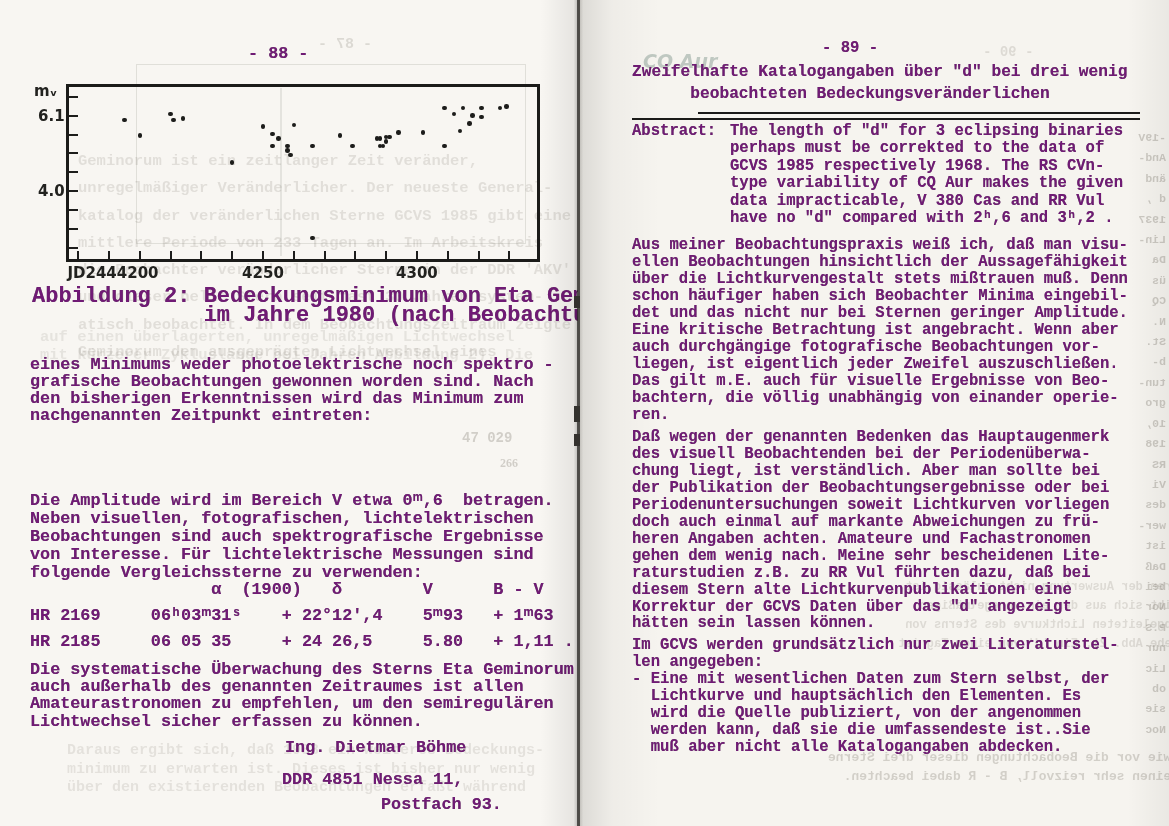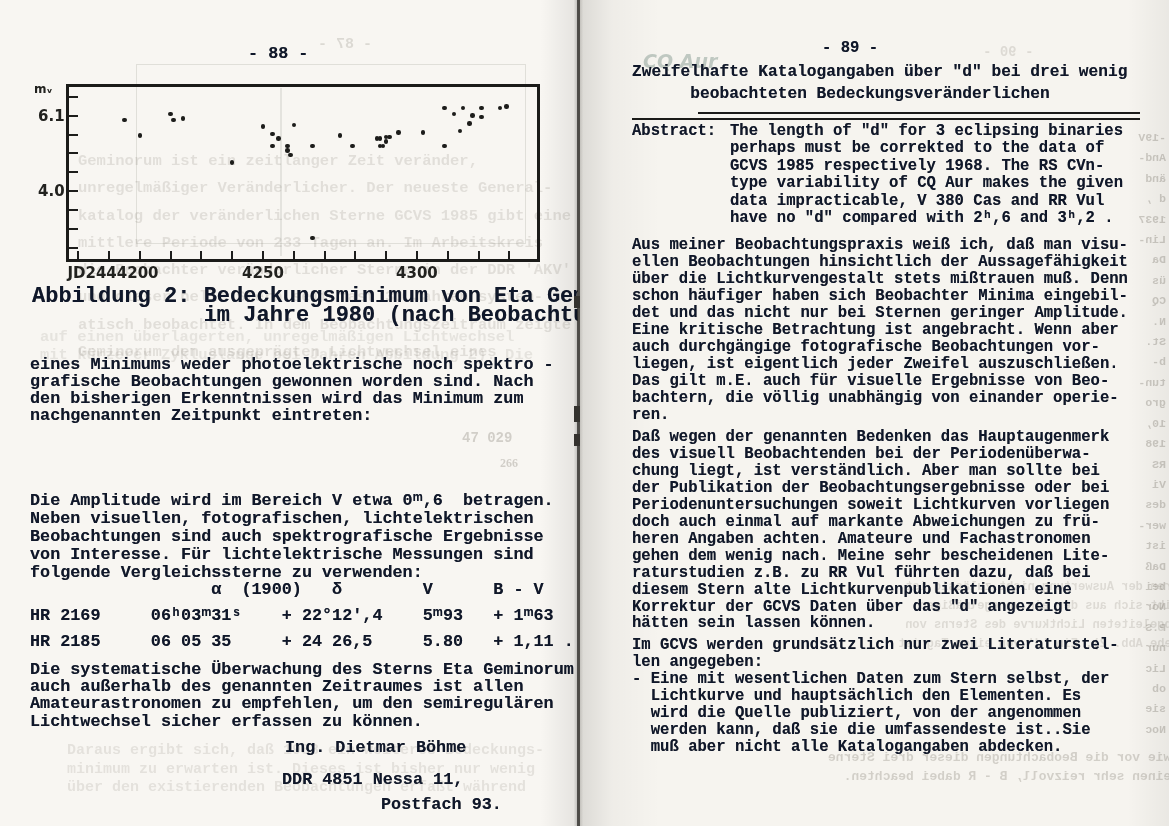--- a/index.html
+++ b/index.html
@@ -3,21 +3,21 @@
 <meta charset="utf-8">
 <style>
   html,body{margin:0;padding:0;background:#dddad4;}
   .scan{position:relative;width:1169px;height:826px;overflow:hidden;background:#f7f5f1;
         font-family:"Liberation Mono","DejaVu Sans Mono","DejaVu Sans",monospace;}
   .page{position:absolute;top:0;height:826px;}
   .page-left{left:0;width:578px;background:#f8f6f2;}
   .page-right{left:578px;width:591px;background:#f6f4ef;}
   
   .t{position:absolute;white-space:pre;font-family:"Liberation Mono","DejaVu Sans Mono","DejaVu Sans",monospace;
-     font-weight:700;color:#0f172a;text-shadow:0 0 .5px rgba(28,28,26,.55);}
+     font-weight:700;color:#701a75;text-shadow:0 0 .5px rgba(28,28,26,.55);}
   .lt{font-size:16.8px;line-height:16.9px;}
   .rt{font-size:15.6px;line-height:16.95px;}
   .title-t{font-size:16.2px;line-height:21.8px;}
   .cap{font-size:22px;line-height:19px;}
   .rule{position:absolute;background:#1b1b19;}
   
   .hand{position:absolute;font-family:"DejaVu Sans",sans-serif;font-weight:700;font-size:15px;color:#22221f;}
   
   .chartbox{position:absolute;left:66px;top:84px;width:474px;height:178px;border:3px solid #1b1b19;box-sizing:border-box;background:transparent;}
   .plot{position:absolute;left:0;top:0;right:0;bottom:0;}
@@ -65,21 +65,21 @@
 mit kürzerer Zykluslänge bei Jahren Abbildung 2). Die</div>
     <div class="ghost" style="left:462px;top:430px;font-size:14px;opacity:.28;">47 029</div>
     <div class="ghost" style="left:500px;top:456px;font-size:12px;opacity:.28;font-family:Liberation Serif, serif;">266</div>
     <div class="ghost" style="left:35px;top:742px;font-size:15px;line-height:18.5px;opacity:.14;margin-left:32px;">Daraus ergibt sich, daß 1988 ein weiteres Bedeckungs-
 minimum zu erwarten ist. Dieses ist bisher nur wenig
 über den existierenden Beobachtungen erfaßt während</div>
 
     <div class="t lt" style="left:248px;top:46px;">- 88 -</div>
 
     <figure style="margin:0;">
-      <div class="hand" style="left:34px;top:82px;font-size:12px;">mᵥ</div>
+      <div class="hand" style="left:34px;top:82px;font-size:15px;">mᵥ</div>
       <div class="chartbox">
         <div class="plot">
             <div class="pt" style="left: 53.2211px; top: 30.993px;"></div>
             <div class="pt" style="left: 68.6158px; top: 46.0807px;"></div>
             <div class="pt" style="left: 99.4053px; top: 24.9579px;"></div>
             <div class="pt" style="left: 102.484px; top: 30.993px;"></div>
             <div class="pt" style="left: 111.721px; top: 29.4842px;"></div>
             <div class="pt" style="left: 160.984px; top: 73.2386px;"></div>
             <div class="pt" style="left: 191.774px; top: 37.0281px;"></div>
             <div class="pt" style="left: 201.011px; top: 44.5719px;"></div>

